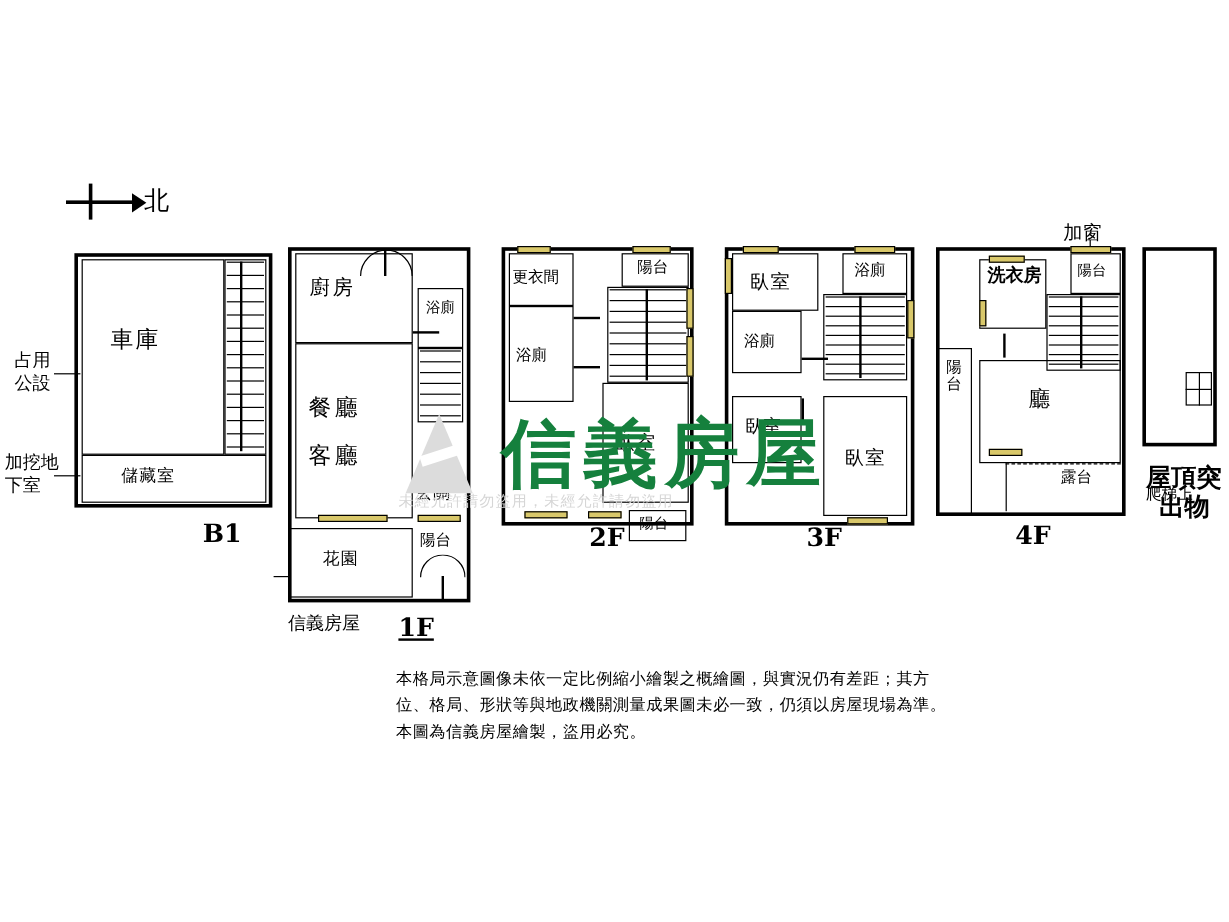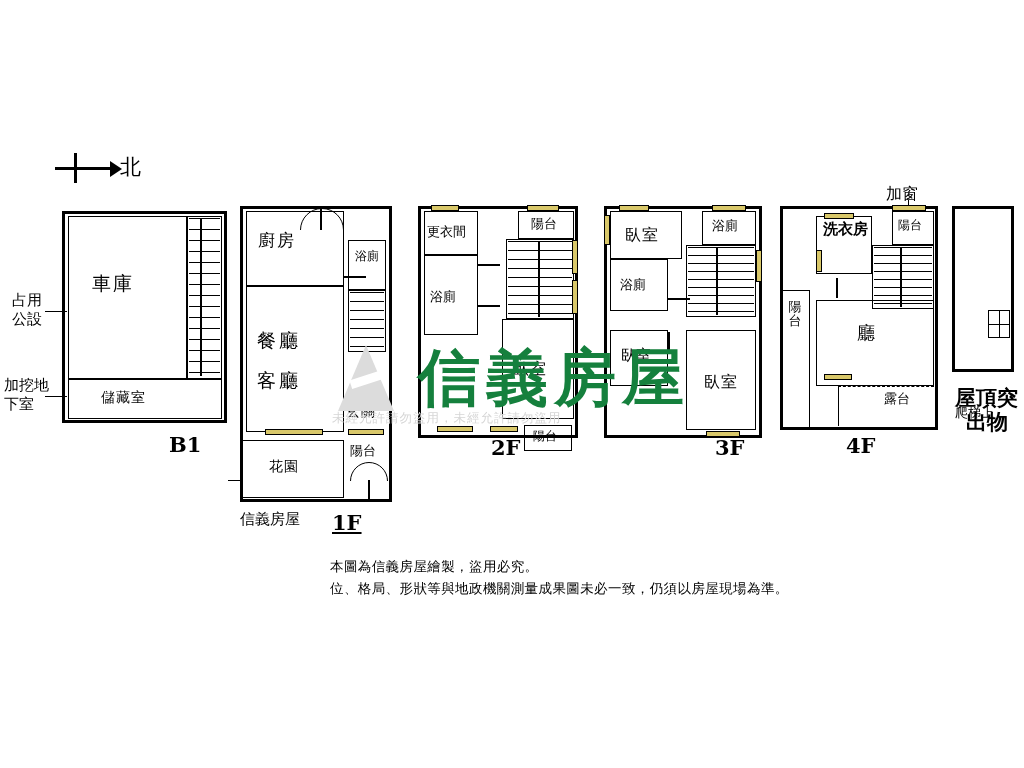--- a/index.html
+++ b/index.html
@@ -255,21 +255,21 @@
     <div class="win-v" style="left:622px;top:207px;width:6px;height:1px;"></div>
     <div class="win-h" style="left:619px;top:205px;width:30px;"></div>
     <div class="win-h" style="left:712px;top:205px;width:34px;"></div>
     <div class="win-v" style="left:604px;top:215px;height:30px;"></div>
     <div class="win-v" style="left:756px;top:250px;height:32px;"></div>
     <div class="win-h" style="left:706px;top:431px;width:34px;"></div>
 
     <div class="doorleaf" style="left:668px;top:298px;width:22px;height:2px;"></div>
     <div class="doorleaf" style="left:668px;top:332px;width:2px;height:22px;"></div>
 
-    <div class="floor-title" style="left:672px;top:435px;margin-left:43px;">3F</div>
+    <div class="floor-title" style="left:672px;top:435px;">3F</div>
   </div>
 
   <div>
     <div class="wall" style="left:780px;top:206px;width:158px;height:224px;border-width:3px;"></div>
 
     <div class="wallthin" style="left:780px;top:290px;width:30px;height:140px;"></div>
     <div class="vlbl cn" style="left:784px;top:300px;width:22px;font-size:13px;"><span>陽台</span></div>
 
     <div class="wallthin" style="left:816px;top:216px;width:56px;height:58px;"></div>
     <div class="lbl cn" style="left:823px;top:222px;font-size:15px;font-weight:bold;"><span>洗衣房</span></div>
@@ -320,17 +320,18 @@
     <div class="floor-title" style="left:966px;top:408px;">出物</div>
   </div>
 
   <div class="wm">
     <div class="wm-logo"></div>
     <span>信義房屋</span>
   </div>
   <div class="wm-sub">未經允許請勿盜用，未經允許請勿盜用</div>
 
   <div class="note">
+    <div>本格局示意圖像未依一定比例縮小繪製之概繪圖，與實況仍有差距；其方</div>
+    <div>位、格局、形狀等與地政機關測量成果圖未必一致，仍須以房屋現場為準。</div>
     <div>本圖為信義房屋繪製，盜用必究。</div>
-    <div>位、格局、形狀等與地政機關測量成果圖未必一致，仍須以房屋現場為準。</div>
   </div>
 
 </div>
 
 </body></html>

